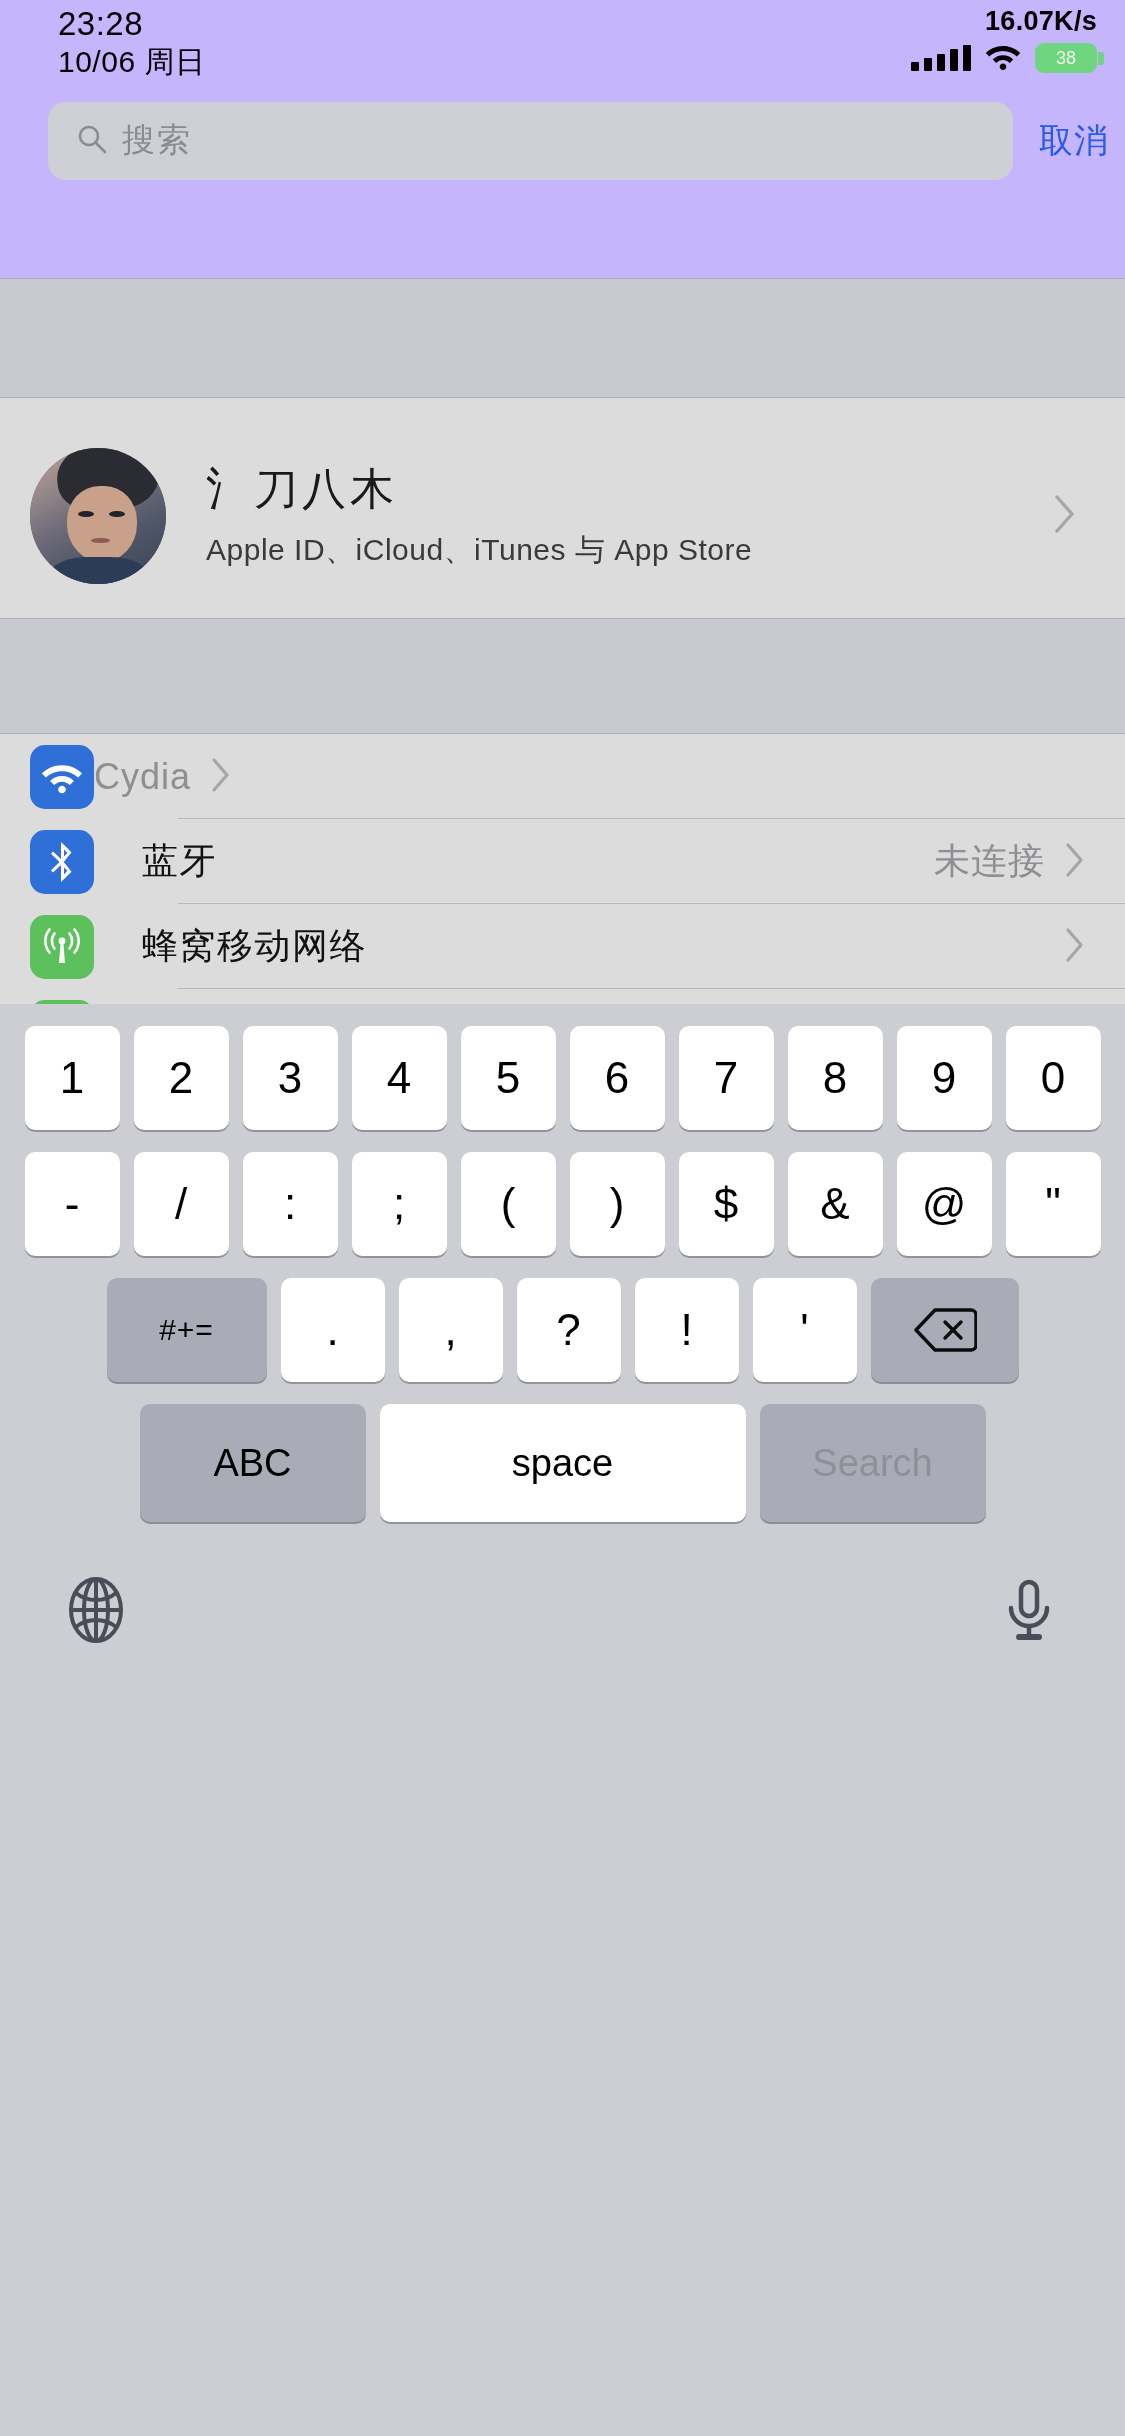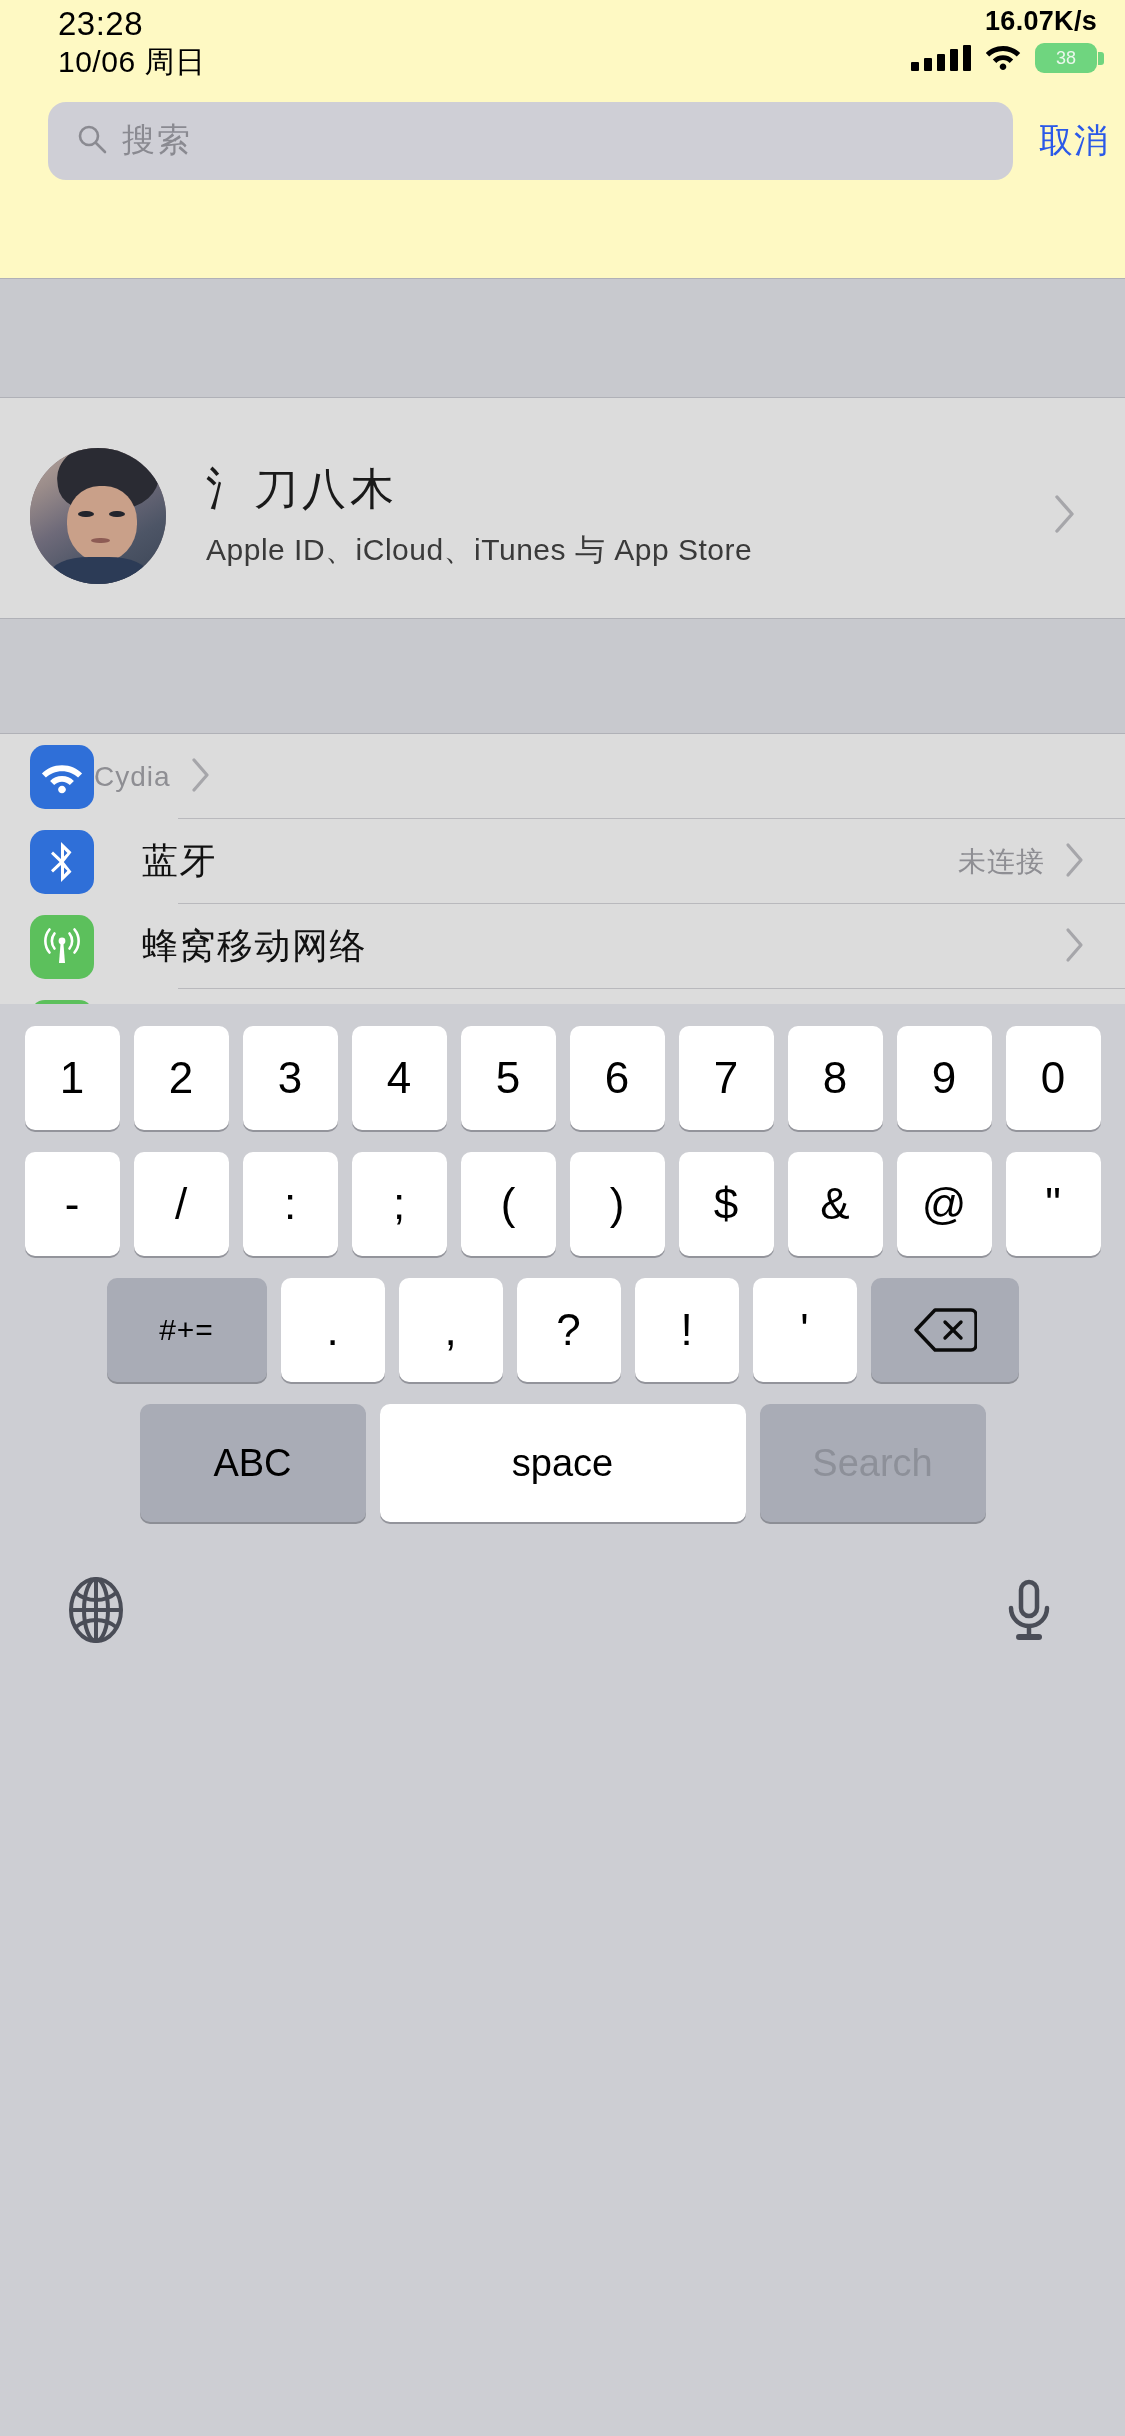--- a/index.html
+++ b/index.html
@@ -2,21 +2,21 @@
 <html><head>
 <meta charset="utf-8">
 <style>
   * { margin:0; padding:0; box-sizing:border-box; }
   html, body {
     width:1125px; height:2436px;
     font-family:"Liberation Sans", sans-serif;
     background:#eceded;
     overflow:hidden;
   }
-  #phone { position:relative; width:1125px; height:2436px; background:#fef9c3; }
+  #phone { position:relative; width:1125px; height:2436px; background:#c4b5fd; }
 
   
   .statusbar { position:absolute; top:0; left:0; width:1125px; height:78px; }
   .sb-left { position:absolute; left:58px; top:6px; color:#000; }
   .sb-time { font-size:33px; font-weight:500; letter-spacing:0.5px; line-height:36px; }
   .sb-date { font-size:30px; font-weight:400; letter-spacing:0.5px; line-height:36px; margin-top:2px; }
   .sb-right { position:absolute; right:28px; top:6px; text-align:right; }
   .sb-speed { font-size:27px; font-weight:700; color:#000; letter-spacing:0.3px; line-height:30px; }
   .sb-icons { display:flex; align-items:center; justify-content:center; gap:14px; margin-top:5px; height:34px; }
   .bars { display:flex; align-items:flex-end; gap:5px; height:26px; }
@@ -73,21 +73,21 @@
   .profile-sub { font-size:30px; color:#3a3a3a; margin-top:14px; letter-spacing:0.5px; }
   .chev { width:24px; height:42px; flex:0 0 auto; margin-right:18px; }
   .settings-list { position:absolute; top:734px; left:0; width:1125px; background:#dcdcdc; }
   .row { position:relative; display:flex; align-items:center; height:85px; padding:0 30px; }
   .row .sep { position:absolute; left:178px; right:0; bottom:0; height:1px; background:#b9b9bd; }
   .row:last-child .sep { display:none; }
   .ic { width:64px; height:64px; border-radius:15px; flex:0 0 auto;
         display:flex; align-items:center; justify-content:center; }
   .ic svg { display:block; }
   .row-label { flex:1; margin-left:48px; font-size:36px; color:#111; letter-spacing:1.5px; }
-  .row-value { font-size:28px; color:#8e8e93; margin-right:20px; letter-spacing:1px; }
+  .row-value { font-size:36px; color:#8e8e93; margin-right:20px; letter-spacing:1px; }
   .row-chev { width:20px; height:36px; margin-right:10px; }
 
   .toggle { width:102px; height:62px; border-radius:31px; background:#e4e4e6;
             border:1px solid #cfcfd2; position:relative; margin-right:10px; box-shadow:inset 0 0 0 1px #d5d5d8; }
   .toggle .knob { position:absolute; left:2px; top:1px; width:58px; height:58px; border-radius:50%;
                   background:#fff; box-shadow:0 2px 5px rgba(0,0,0,.3); }
 
   
   .keyboard { position:absolute; left:0; bottom:0; width:1125px; height:1432px; background:#cdced3; }
   .kb-rows { padding-top:22px; }

